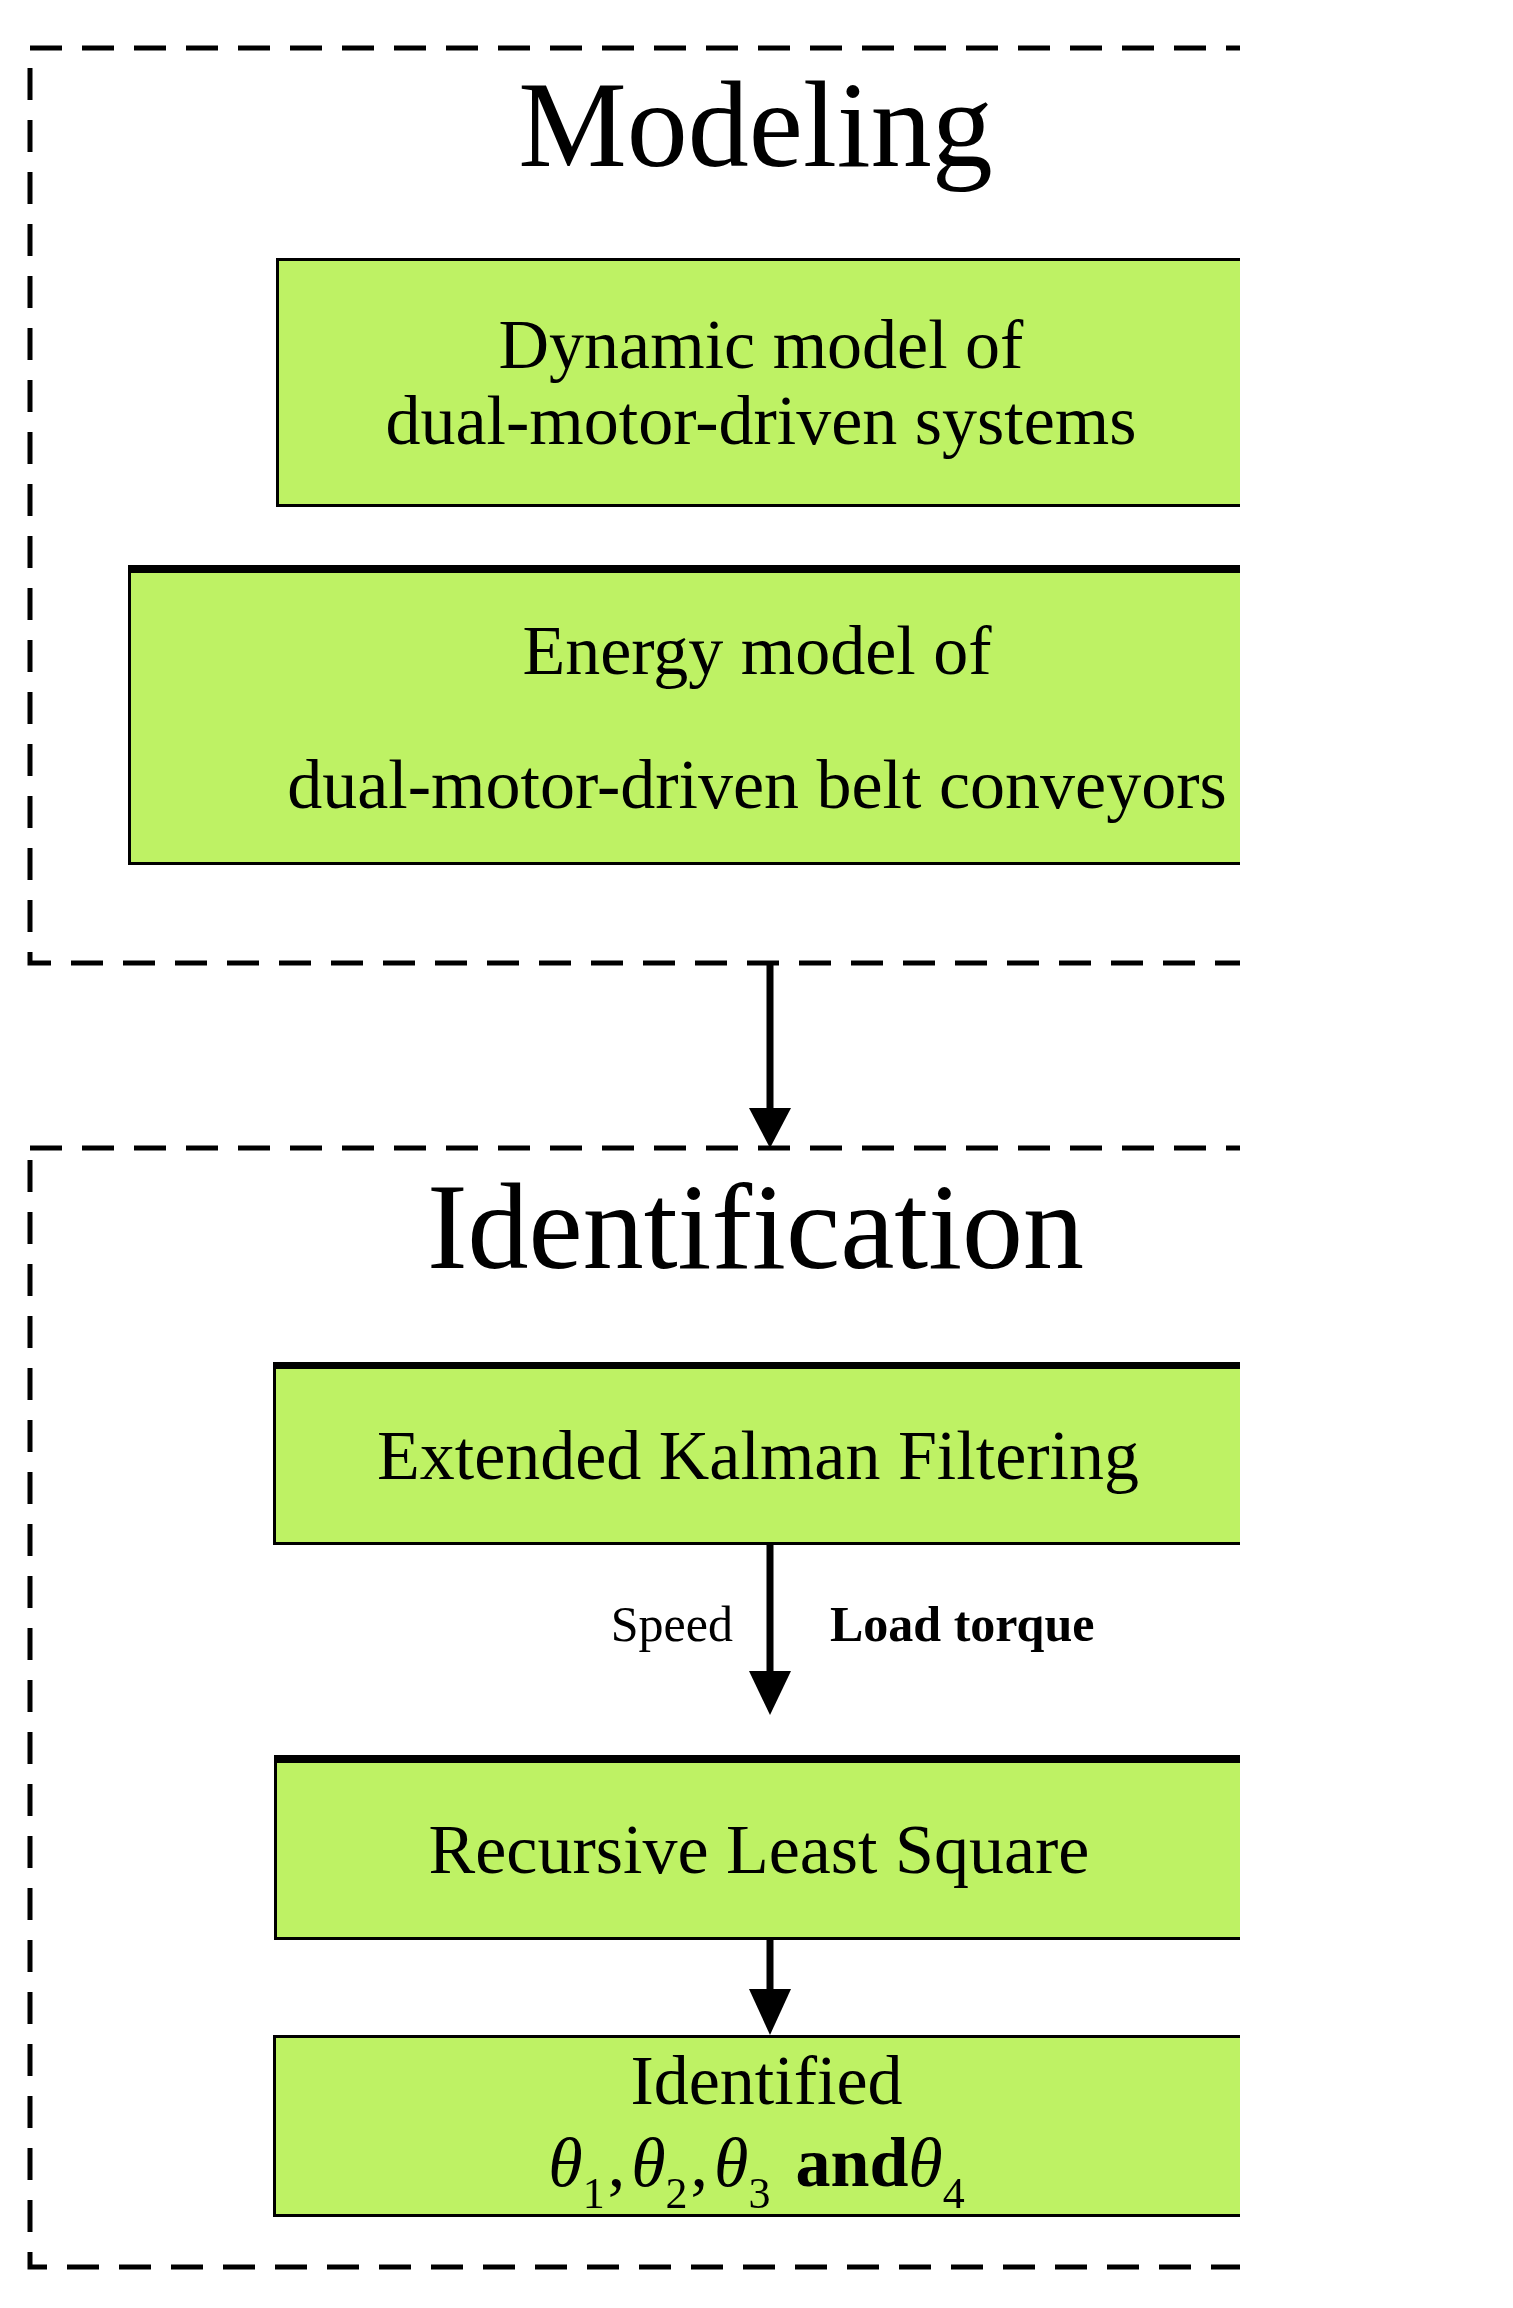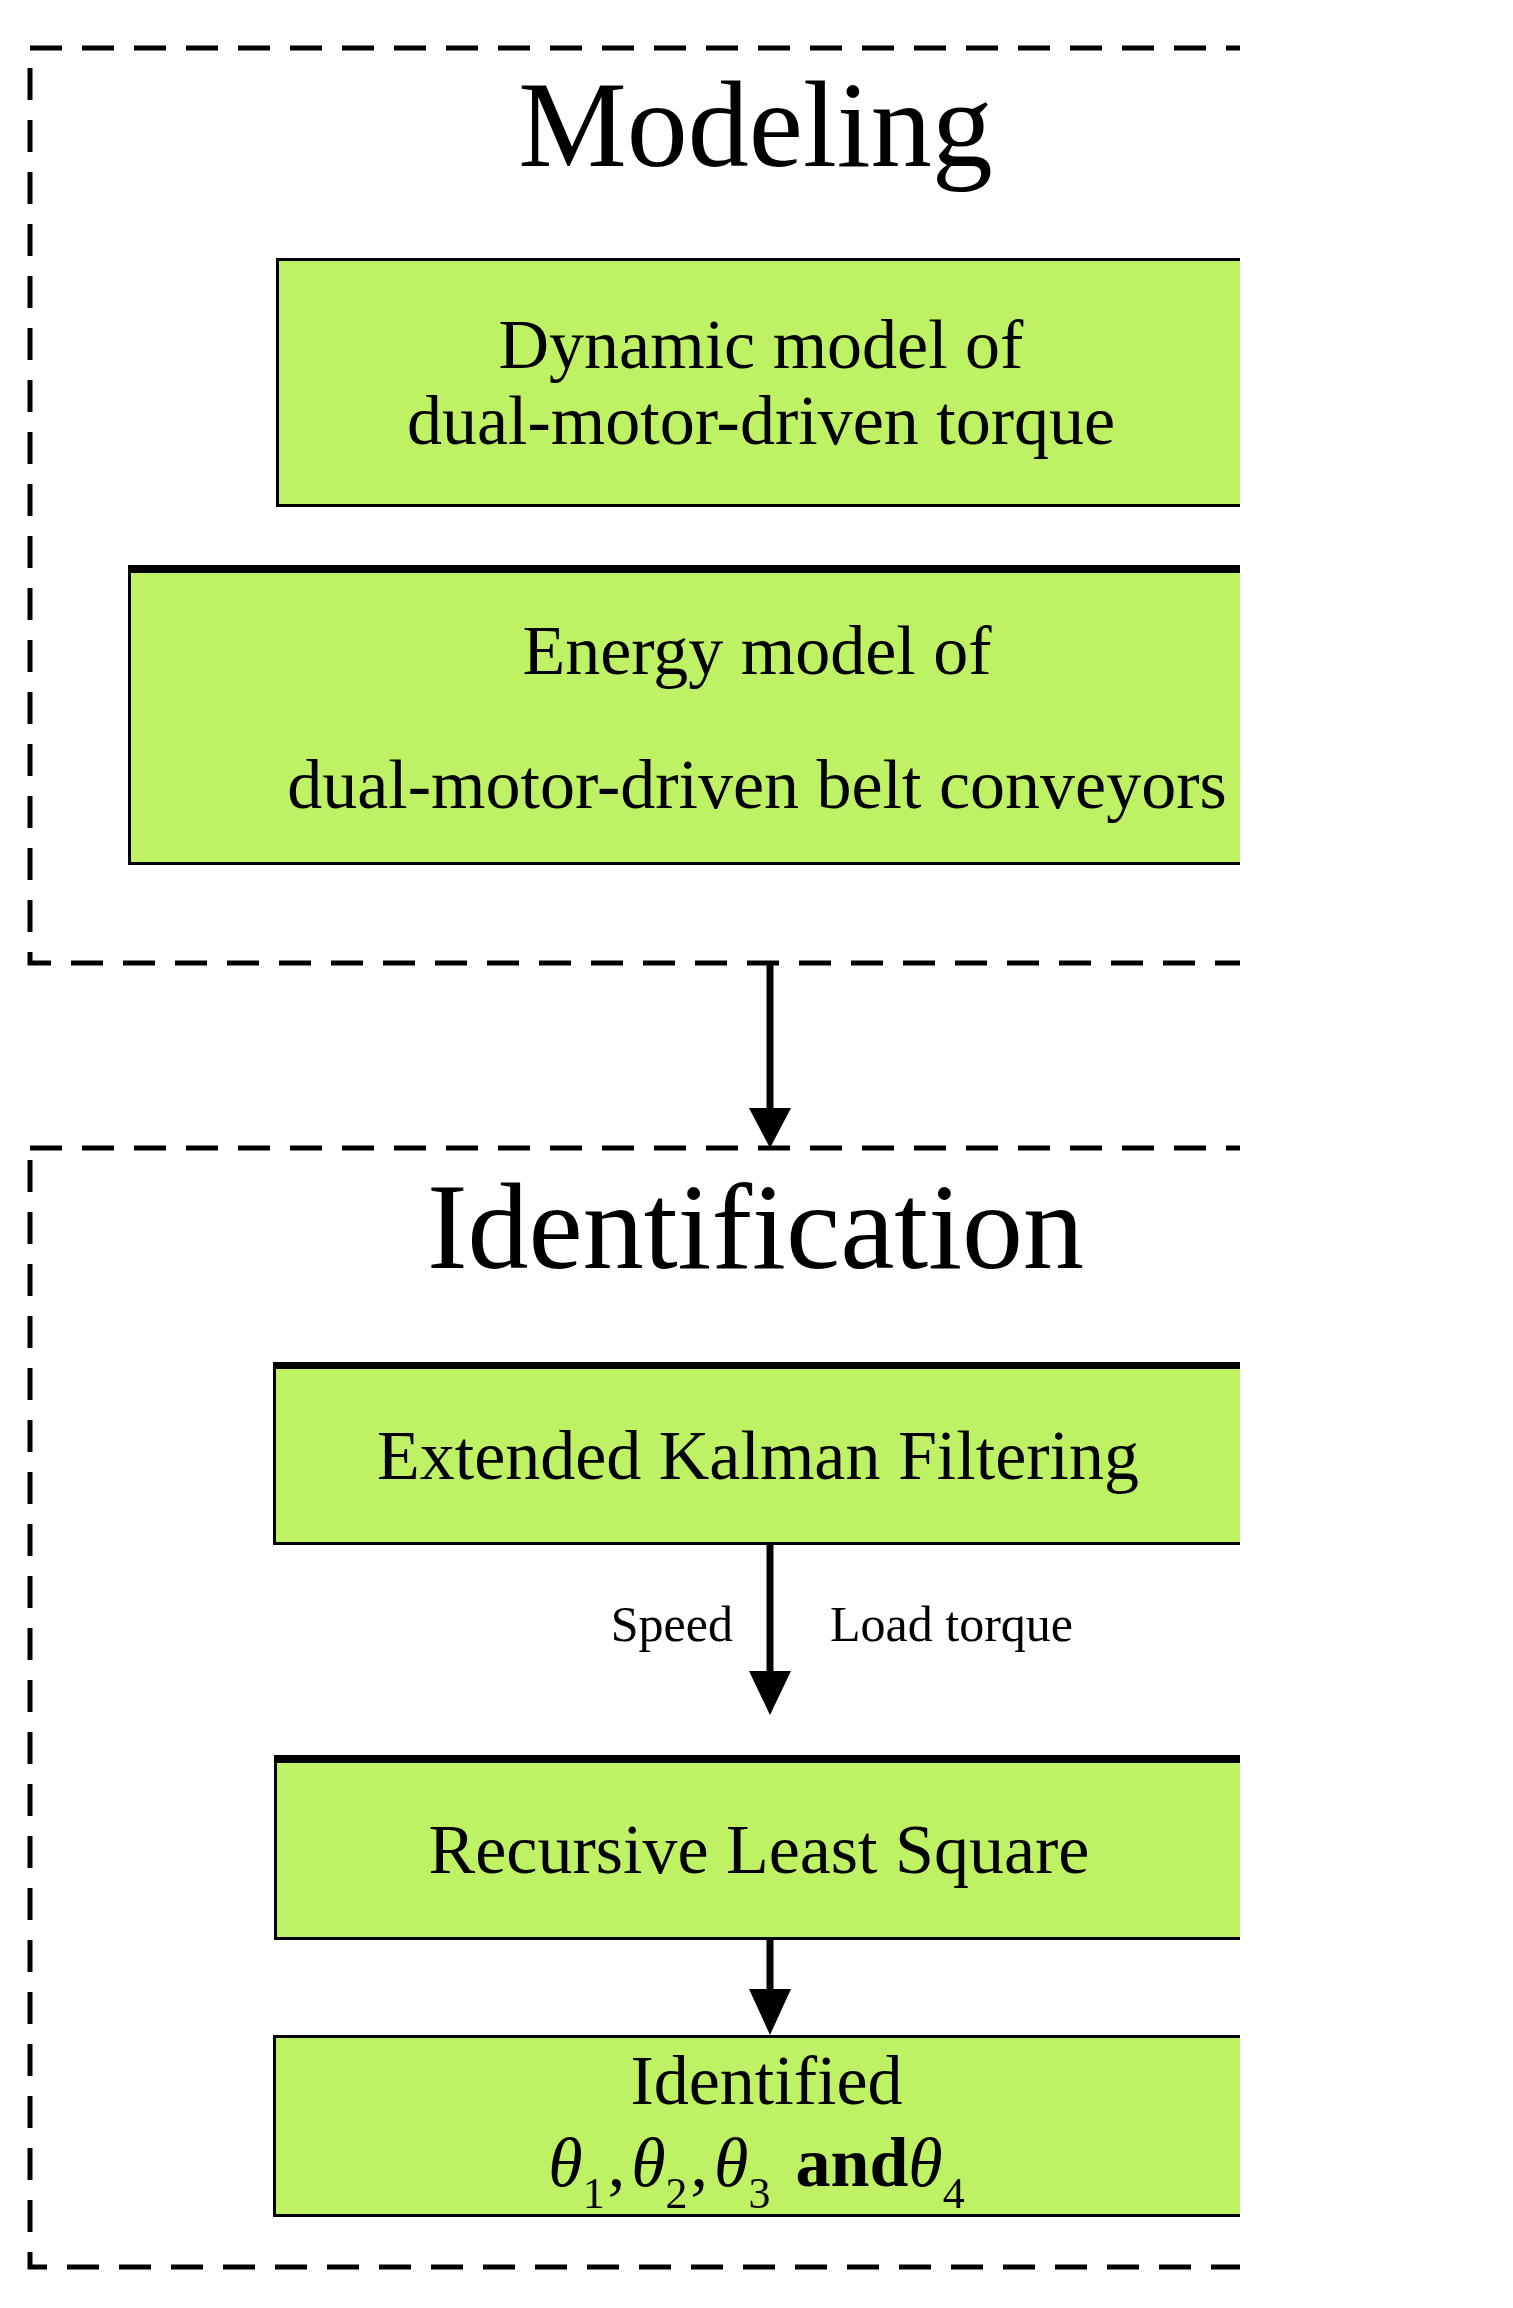--- a/index.html
+++ b/index.html
@@ -49,21 +49,21 @@
   #box-identified .line1 { line-height:74px;margin-left:17px; }
   #box-identified .line2 { line-height:90px; white-space:nowrap; }
 
   .flow-label {
     position:absolute;
     font-size:50px;
     line-height:72px;
     white-space:nowrap;
   }
   #label-speed { left:333px; width:400px; top:1588px; text-align:right; }
-  #label-load  { left:830px; top:1588px; text-align:left; }
+  #label-load  { left:830px; top:1588px; text-align:left;font-weight:bold; }
 
   .th   { font-style:italic; }
   .tsub {
     font-size:44px;
     line-height:44px;
     display:inline-block;
     transform:translateY(22px);
     margin-right:3px;
   }
   .sep  { margin-right:6px; }
@@ -92,21 +92,21 @@
     <g>
       <line x1="770" y1="1900" x2="770" y2="1995" stroke="#000000" stroke-width="7"></line>
       <polygon points="749,1989 791,1989 770,2035" fill="#000000"></polygon>
     </g>
   </svg>
 
   <div class="section-title" id="title-modeling">Modeling</div>
 
   <div class="box" id="box-dynamic">
     <div>Dynamic model of</div>
-    <div>dual-motor-driven torque</div>
+    <div>dual-motor-driven systems</div>
   </div>
 
   <div class="box thick-top" id="box-energy">
     <div>Energy model of</div>
     <div>dual-motor-driven belt conveyors</div>
   </div>
 
   <div class="section-title" id="title-identification">Identification</div>
 
   <div class="box thick-top" id="box-ekf">

